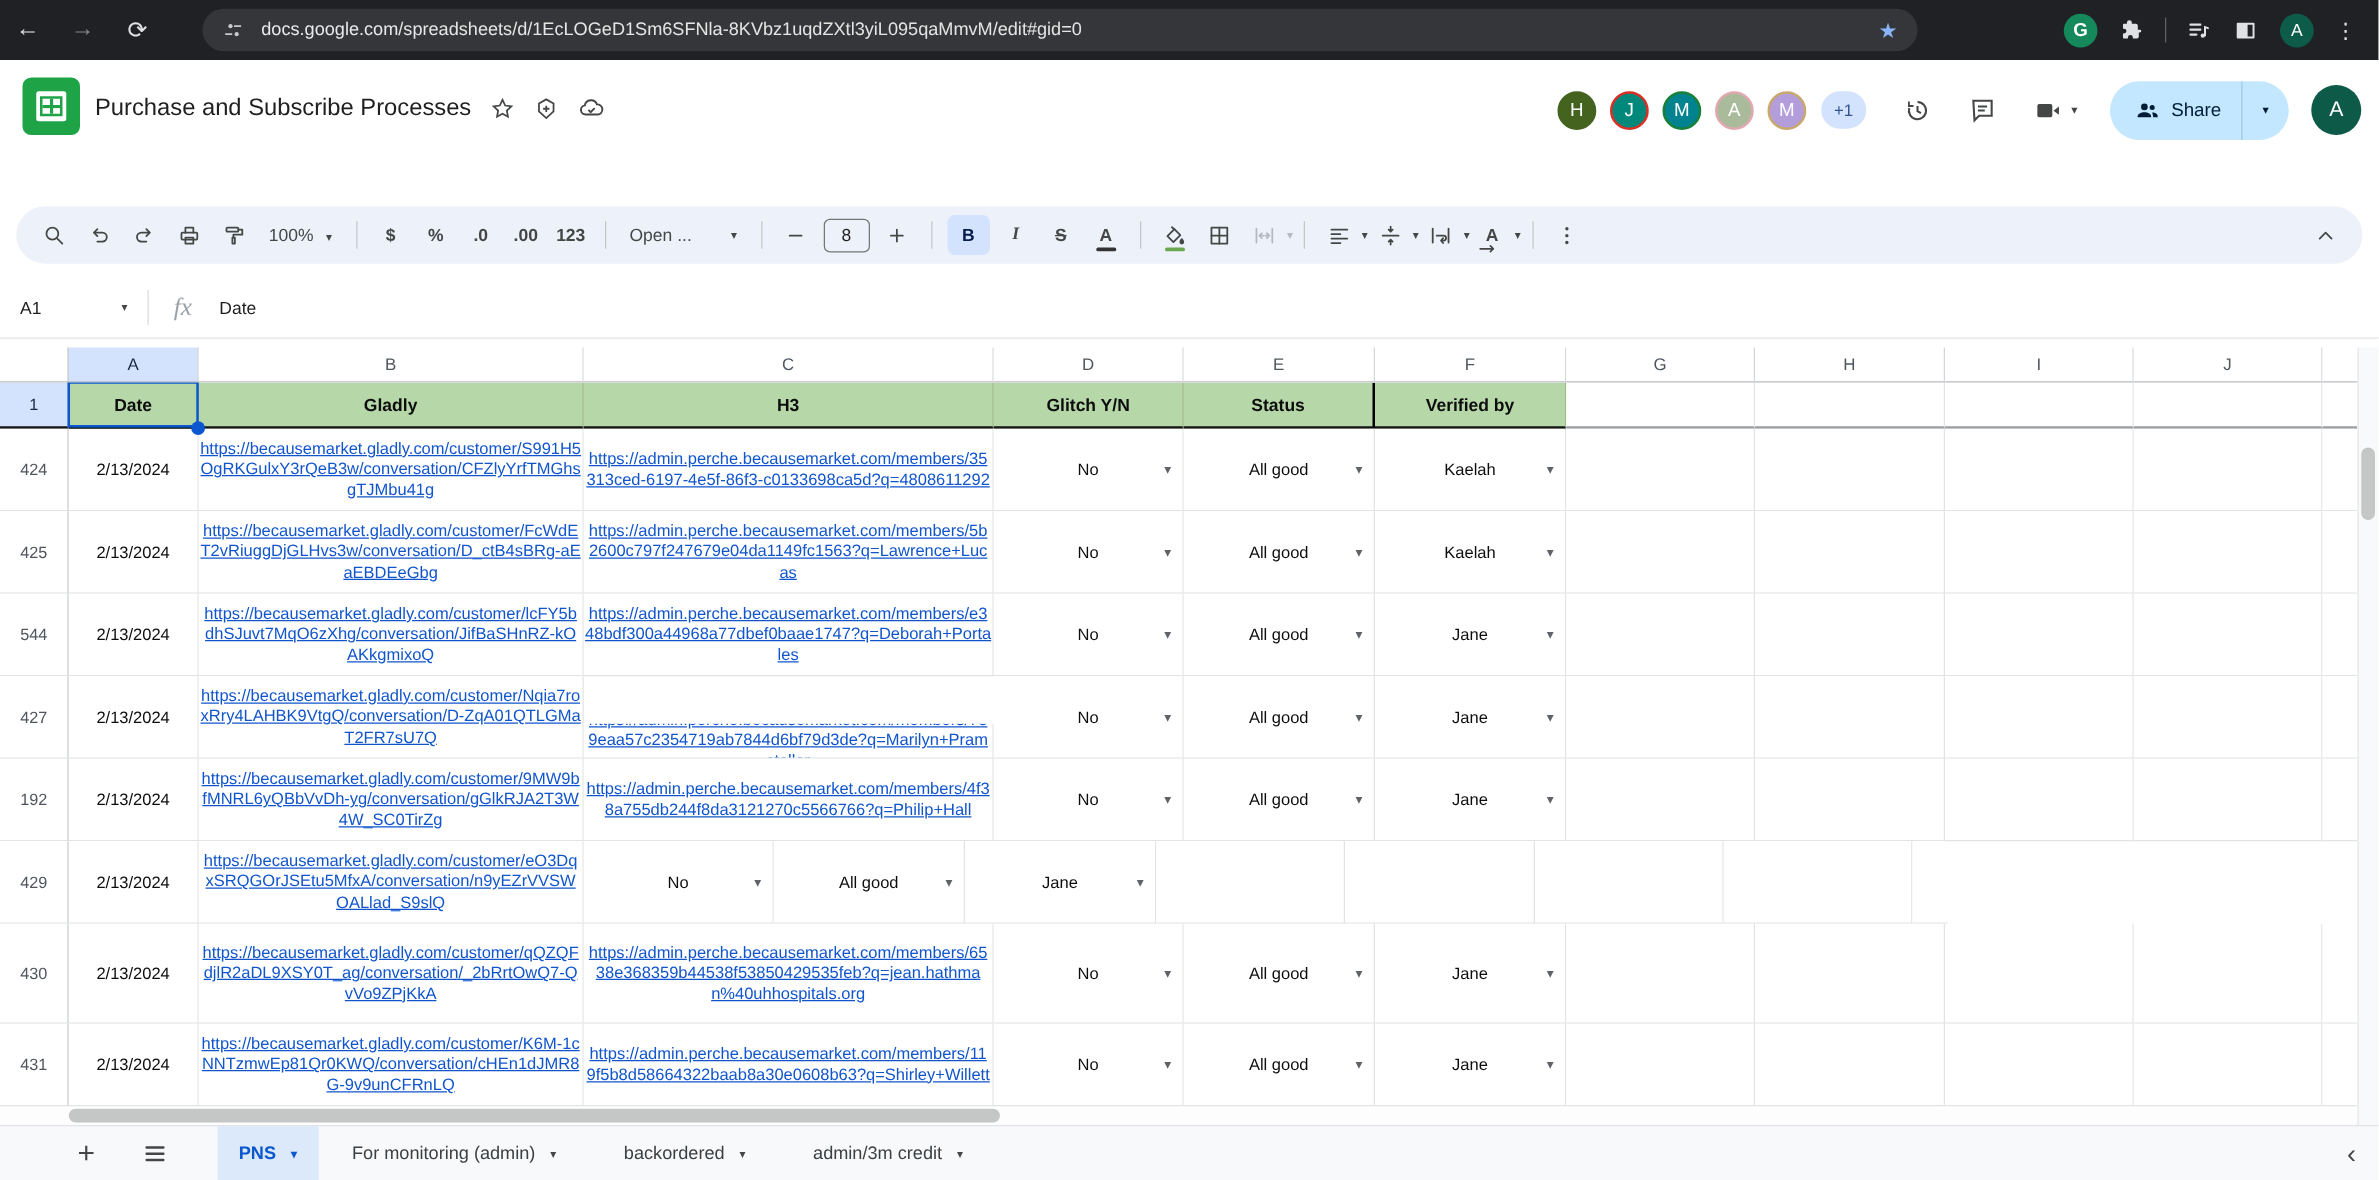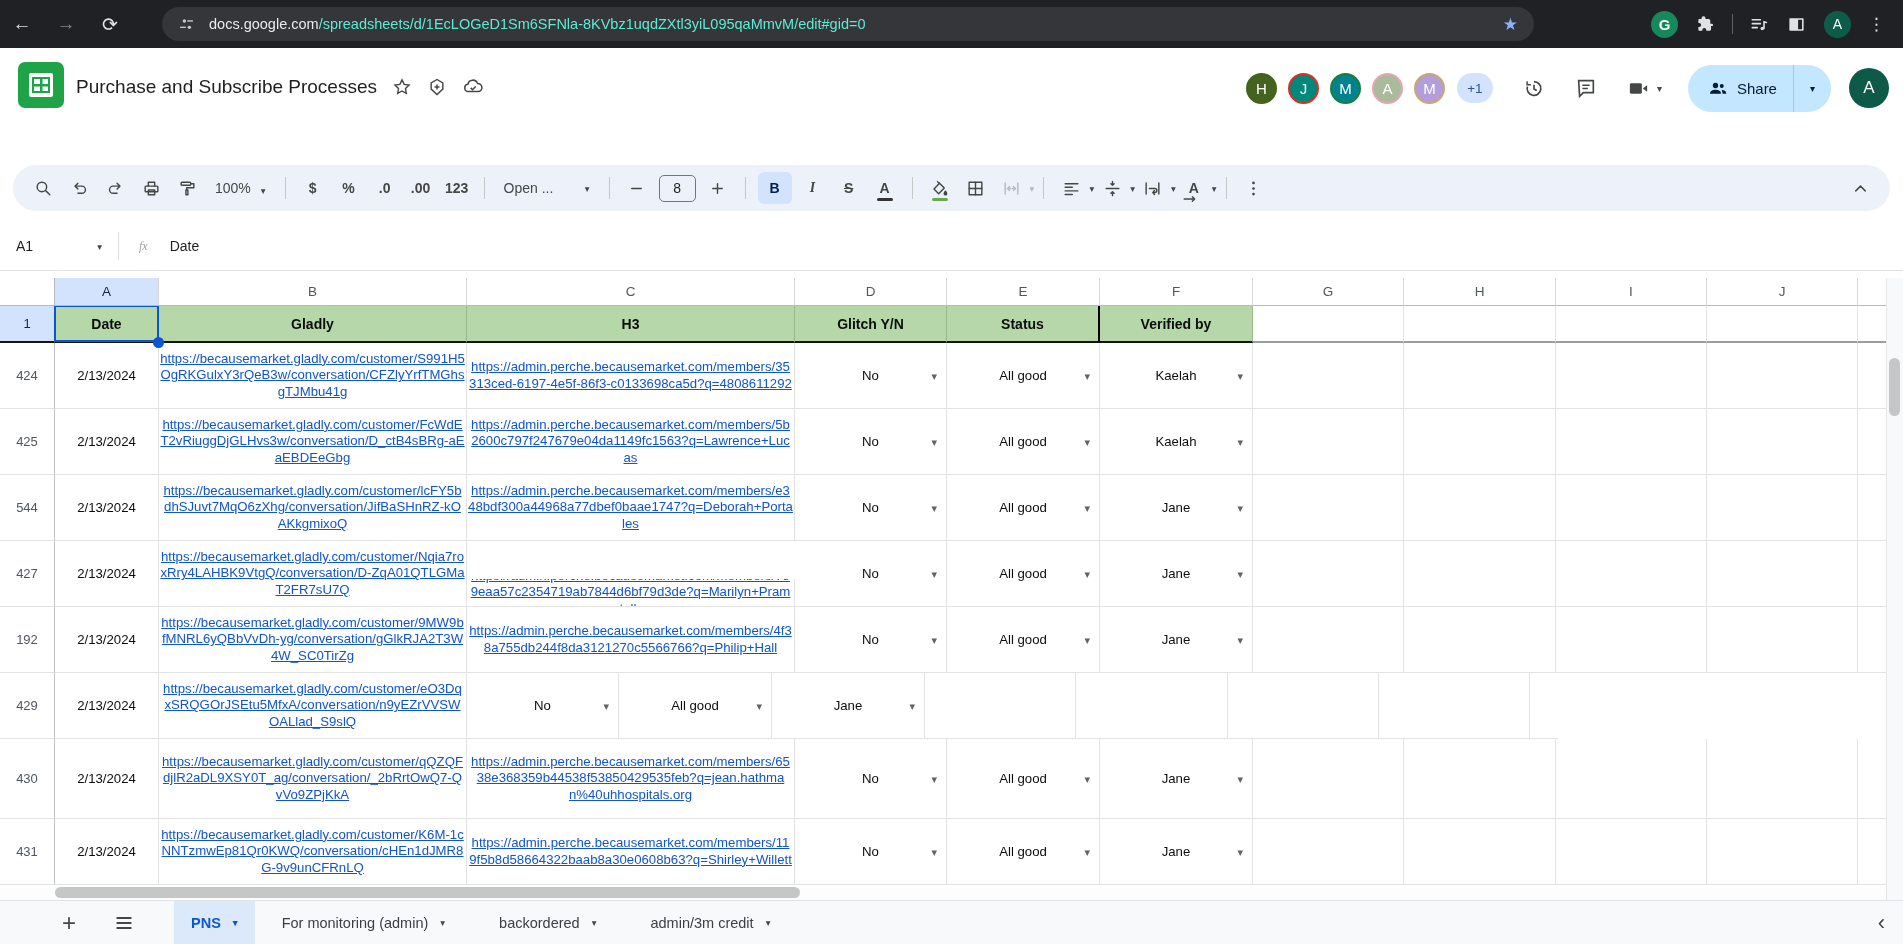--- a/index.html
+++ b/index.html
@@ -7,21 +7,21 @@
   body{font-family:"Liberation Sans",sans-serif;-webkit-font-smoothing:antialiased}
   .stage{position:relative;width:1903px;height:944px;overflow:hidden;background:#fff}
 
   
   .browser{position:absolute;top:0;left:0;right:0;height:48px;background:#202124;display:flex;align-items:center}
   .nav-ic{color:#dfe1e5;font-size:19px;width:44px;text-align:center;cursor:pointer}
   .nav-ic.dim{color:#84888d}
   .omnibox{position:absolute;left:162px;top:7px;width:1372px;height:34px;background:#35363a;border-radius:17px;display:flex;align-items:center;padding:0 16px}
   .site-ic{color:#c7cacd;margin-right:14px;display:flex}
   .url{font-size:14.5px;color:#e8eaed;white-space:nowrap;overflow:hidden}
-  .url .path{color:#5eead4}
+  .url .path{color:#e5e5e5}
   .ob-star{margin-left:auto;color:#8ab4f8;font-size:17px;cursor:pointer}
   .bicons{position:absolute;right:0;top:0;height:48px;display:flex;align-items:center;padding-right:10px}
   .gram{width:27px;height:27px;border-radius:50%;background:#15885c;color:#fff;font-weight:bold;font-size:15px;display:flex;align-items:center;justify-content:center;margin:0 9px;cursor:pointer}
   .chrome-ic{color:#dfe1e5;margin:0 9px;display:flex;cursor:pointer}
   .bsep{width:1px;height:20px;background:#5f6368;margin:0 8px}
   .bavatar{width:27px;height:27px;border-radius:50%;background:#0d5c4a;color:#fff;font-size:14px;display:flex;align-items:center;justify-content:center;margin:0 9px;cursor:pointer}
   .kebab{color:#dfe1e5;font-size:17px;letter-spacing:0;margin:0 8px;cursor:pointer}
 
   
   .appbar{position:absolute;top:48px;left:0;right:0;height:117px;background:#fff}
@@ -60,21 +60,21 @@
   .sizebox{width:37px;height:27px;border:1px solid #747775;border-radius:5px;display:flex;align-items:center;justify-content:center;font-size:14px;color:#1f1f1f;margin:0 4px;cursor:text}
   .arr{font-size:9.5px;color:#444746}
   .colorbar{position:absolute;left:7px;right:7px;bottom:3px;height:3.5px;border-radius:2px}
   .tb-spacer{flex:1}
   .numfmt{font-size:13.5px;font-weight:bold}
 
   
   .fbar{position:absolute;left:0;right:0;top:222px;height:49px;border-bottom:1px solid #e1e3e6;display:flex;align-items:center;background:#fff}
   .namebox{width:102px;padding-left:16px;display:flex;align-items:center;justify-content:space-between;font-size:14px;color:#1f1f1f;cursor:pointer}
   .fsep{width:1px;height:28px;background:#dadce0;margin:0 12px 0 16px}
-  .fx{font-style:italic;color:#9aa0a6;font-size:12px;font-family:"Liberation Serif",serif;margin:10px 8px}
+  .fx{font-style:italic;color:#9aa0a6;font-size:20px;font-family:"Liberation Serif",serif;margin:10px 8px}
   .fcontent{margin-left:14px;font-size:14px;color:#1f1f1f;cursor:text}
 
   
   .ghead{position:absolute;top:278px;left:0;height:28px;display:flex;z-index:2}
   .corner{width:55px;height:28px;background:#fff;border-bottom:1px solid #b8bbbe;border-right:1px solid #b8bbbe}
   .collabel{height:28px;background:#fff;border-bottom:1px solid #b8bbbe;border-right:1px solid #d4d6d9;display:flex;align-items:center;justify-content:center;font-size:13.5px;color:#50565e;cursor:pointer}
   .collabel.sel{background:#d3e3fd;color:#17253f}
   .gbody{position:absolute;top:306px;left:0;right:17px;bottom:44px;overflow:hidden;background:#fff}
   .grow{display:flex;height:66px}
   .grow.tall{height:80px}

